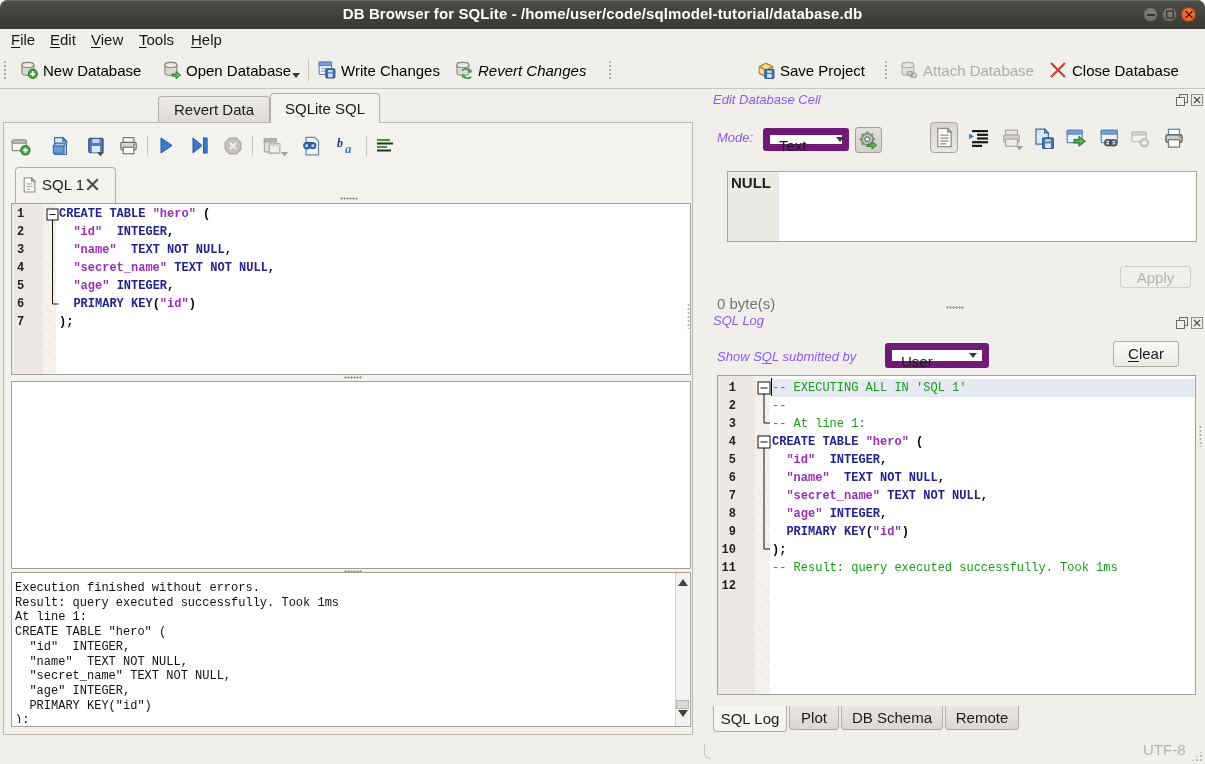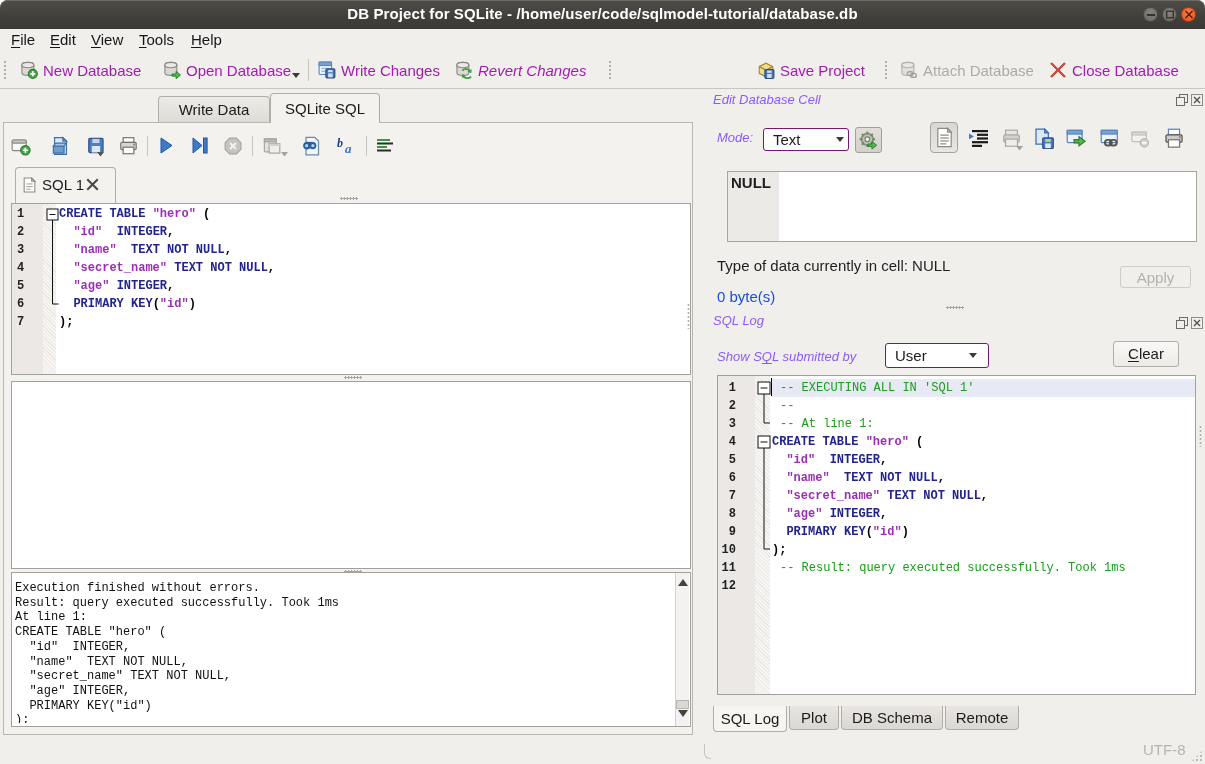--- a/index.html
+++ b/index.html
@@ -14,51 +14,51 @@
 .title-txt{position:absolute;left:0;top:0;width:1205px;text-align:center;line-height:28px;
   color:#fff;font-weight:bold;font-size:15px;letter-spacing:0.1px;}
 .wbtn{position:absolute;top:7px;width:15px;height:15px;border-radius:50%;
   background:radial-gradient(circle at 50% 35%,#84827b,#6b6962);border:1px solid #4e4c46;box-sizing:border-box;}
 .wbtn.close{background:radial-gradient(circle at 50% 35%,#f97c4a,#e9541f);border-color:#b53c11;}
 .menubar{position:absolute;left:0;top:29px;width:1205px;height:23px;background:#f1efec;}
 .menubar span{position:absolute;top:2px;font-size:15px;color:#161616;}
 .menubar u{text-decoration-thickness:1px;text-underline-offset:2px;}
 .toolbar{position:absolute;left:0;top:52px;width:1205px;height:36px;background:#f1efec;
   border-bottom:1px solid #c9c5bf;}
-.titem{position:absolute;top:0;height:36px;display:flex;align-items:center;font-size:15px;color:#a21caf;}
+.titem{position:absolute;top:0;height:36px;display:flex;align-items:center;font-size:15px;color:#000000;}
 .titem svg{margin-right:5px;}
 .titem.dis{color:#aeaba5;justify-content:flex-end;}
 .tsep{position:absolute;top:7px;height:22px;width:0;border-left:1px solid #c8c4be;}
 .thandle{position:absolute;top:8px;height:20px;width:5px;
   background-image:radial-gradient(#b3b0aa 1px,transparent 1.1px);background-size:4px 4px;}
 
 .mtab{position:absolute;box-sizing:border-box;border:1px solid #b1ada7;border-bottom:none;
   border-radius:4px 4px 0 0;background:linear-gradient(#edebe7,#dedbd6);
   text-align:center;font-size:15px;color:#1b1b1b;}
 .mtab.on{background:#f4f2ef;z-index:3;}
 .pane{position:absolute;left:3px;top:122px;width:690px;height:613px;background:#f4f2ef;
   border:1px solid #bab6b0;box-sizing:border-box;}
 .frame{position:absolute;background:#fff;border:1px solid #a3a099;box-sizing:border-box;}
 .gutter{position:absolute;background:#ebe8e5;}
 .foldm{position:absolute;background:repeating-linear-gradient(45deg,#eae7e3 0 0.9px,#f7f6f4 0.9px 2.6px);}
 .mono{font-family:"Liberation Mono",monospace;font-size:12px;white-space:pre;}
 .cl{position:absolute;left:0;height:18px;line-height:18px;}
 .k{color:#23238e;font-weight:bold;}
 .s{color:#9a2fb5;font-weight:bold;}
 .p{color:#000;font-weight:bold;}
-.c{color:#18a018;padding-left:8px;}
+.c{color:#18a018;}
 .lnum{font-family:"Liberation Mono",monospace;font-size:12px;font-weight:bold;color:#222;}
 .dots-h{position:absolute;width:18px;height:3px;
   background-image:radial-gradient(#a8a49e 1px,transparent 1.1px);background-size:3px 3px;}
 .dots-v{position:absolute;width:3px;height:22px;
   background-image:radial-gradient(#b3b0aa 1px,transparent 1.1px);background-size:3px 4px;}
 
 .dtitle{position:absolute;font-size:13px;color:#8b5cf6;font-style:italic;}
 .dockbtn{position:absolute;width:12px;height:12px;}
-.combo{position:absolute;background:#fff;border:1px solid #701a75;border-radius:3px;
+.combo{position:absolute;background:#fff;border:7px solid #701a75;border-radius:3px;
   box-sizing:border-box;font-size:15px;color:#1b1b1b;}
 .combo .ct{position:absolute;left:9px;top:0;line-height:21px;}
 .carr{position:absolute;width:0;height:0;border-left:4px solid transparent;
   border-right:4px solid transparent;border-top:5px solid #3a3935;}
 .btn{position:absolute;background:linear-gradient(#f9f8f6,#edebe7);border:1px solid #b1ada7;
   border-radius:3px;box-sizing:border-box;text-align:center;font-size:15px;color:#1b1b1b;}
 .btn.dis{background:#f1efeb;border-color:#d0ccc6;color:#b5b2ac;}
 .iconbtn{position:absolute;border:1px solid #a6a29c;border-radius:4px;
   background:linear-gradient(#dbd8d3,#e8e6e2);box-sizing:border-box;}
 
@@ -68,21 +68,21 @@
 .btab.on{background:#f6f5f2;}
 .grip{position:absolute;right:2px;bottom:2px;width:12px;height:12px;
   background-image:radial-gradient(#bcb8b2 1px,transparent 1.1px);background-size:4px 4px;
   clip-path:polygon(100% 0,100% 100%,0 100%);}
 </style>
 </head>
 <body>
 <div class="win">
 
 <div class="titlebar">
-  <div class="title-txt">DB Project for SQLite - /home/user/code/sqlmodel-tutorial/database.db</div>
+  <div class="title-txt">DB Browser for SQLite - /home/user/code/sqlmodel-tutorial/database.db</div>
   <div class="wbtn" style="left:1143px;"></div>
   <div class="wbtn" style="left:1162px;"></div>
   <div class="wbtn close" style="left:1181px;"></div>
   <svg class="a" style="left:1147px;top:7px;" width="8" height="15">
         <rect x="0" y="7" width="8" height="2" fill="#33322e"></rect>
       </svg>
   <svg class="a" style="left:1166px;top:7px;" width="8" height="15">
         <rect x="0.7" y="4.2" width="6.6" height="6.6" fill="none" stroke="#33322e" stroke-width="1.3"></rect>
       </svg>
   <svg class="a" style="left:1185px;top:7px;" width="8" height="15">
@@ -163,21 +163,21 @@
           <rect x="9.5" y="11" width="5" height="3.5" rx="1.7" fill="none" stroke="#a5a29c" stroke-width="1.3"></rect>
         </svg>
     Attach Database</div>
   <div class="titem" style="left:1049px;">
     <svg width="18" height="18" viewBox="0 0 16 16">
           <path d="M2.5 1.5 L8 7 L13.5 1.5 L14.5 2.5 L9 8 L14.5 13.5 L13.5 14.5 L8 9 L2.5 14.5 L1.5 13.5 L7 8 L1.5 2.5 z" fill="#e4473d" stroke="#b02c24" stroke-width="0.7"></path>
         </svg>
     Close Database</div>
 </div>
 
-<div class="mtab" style="left:158px;top:96px;width:112px;height:27px;line-height:26px;">Write Data</div>
+<div class="mtab" style="left:158px;top:96px;width:112px;height:27px;line-height:26px;">Revert Data</div>
 <div class="mtab on" style="left:270px;top:93px;width:110px;height:30px;line-height:29px;">SQLite SQL</div>
 
 <div class="pane"></div>
 
 <svg class="a" style="left:11px;top:137px;" width="20" height="19" viewBox="0 0 17 16">
       <rect x="1" y="2.5" width="12" height="9" rx="1.2" fill="#fbfaf8" stroke="#8d8a84"></rect>
       <rect x="1" y="2.5" width="12" height="2.6" rx="1.2" fill="#c9c6c0" stroke="#8d8a84"></rect>
       <circle cx="12.2" cy="11.2" r="4" fill="#4aa64a" stroke="#2c7d2c"></circle>
       <path d="M12.2 9 v4.4 M10 11.2 h4.4" stroke="#fff" stroke-width="1.4"></path>
     </svg>
@@ -389,22 +389,21 @@
 <svg class="a" style="left:1164px;top:128px;" width="20" height="21" viewBox="0 0 16 17">
       <rect x="3.5" y="1" width="9" height="4.5" fill="#fff" stroke="#5b87c0"></rect>
       <rect x="1.5" y="5.5" width="13" height="6" rx="1" fill="#cfccc6" stroke="#55534e"></rect>
       <rect x="3.5" y="9.5" width="9" height="6" fill="#fdfdfc" stroke="#77746e"></rect>
       <circle cx="12.7" cy="7.3" r="0.9" fill="#8a8780"></circle>
     </svg>
 
 <div class="a" style="left:727px;top:171px;width:470px;height:71px;background:#fff;border:1px solid #a8a49e;box-sizing:border-box;"></div>
 <div class="a" style="left:728px;top:172px;width:51px;height:69px;background:#eceae6;"></div>
 <div class="a" style="left:731px;top:174px;font-size:15px;font-weight:bold;color:#1f1f1f;">NULL</div>
-<div class="a" style="left:717px;top:257px;font-size:15px;color:#1f1f1f;">Type of data currently in cell: NULL</div>
-<div class="a" style="left:717px;top:288px;font-size:15px;color:#1d4ed8;">0 byte(s)</div>
+<div class="a" style="left:717px;top:295px;font-size:15px;color:#737373;">0 byte(s)</div>
 <div class="btn dis" style="left:1120px;top:266px;width:71px;height:22px;line-height:21px;">Apply</div>
 <div class="dots-h" style="left:946px;top:306px;"></div>
 <div class="dtitle" style="left:713px;top:313px;">SQL Log</div>
 <svg class="dockbtn" style="left:1176px;top:317px;" viewBox="0 0 12 12">
       <rect x="3.5" y="0.5" width="8" height="8" fill="none" stroke="#6e6b65"></rect>
       <rect x="0.5" y="3.5" width="8" height="8" fill="#f1efec" stroke="#6e6b65"></rect>
     </svg>
 <svg class="dockbtn" style="left:1191px;top:317px;" viewBox="0 0 12 12">
       <rect x="0.5" y="0.5" width="11" height="11" fill="none" stroke="#8f8c86"></rect>
       <path d="M3 3 L9 9 M9 3 L3 9" stroke="#55534e" stroke-width="1.4"></path>

